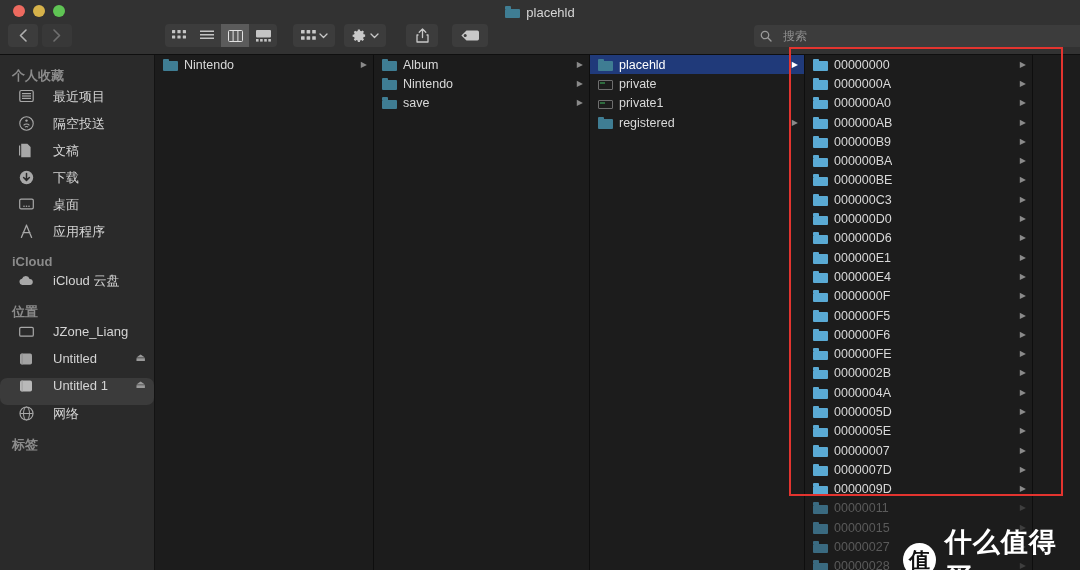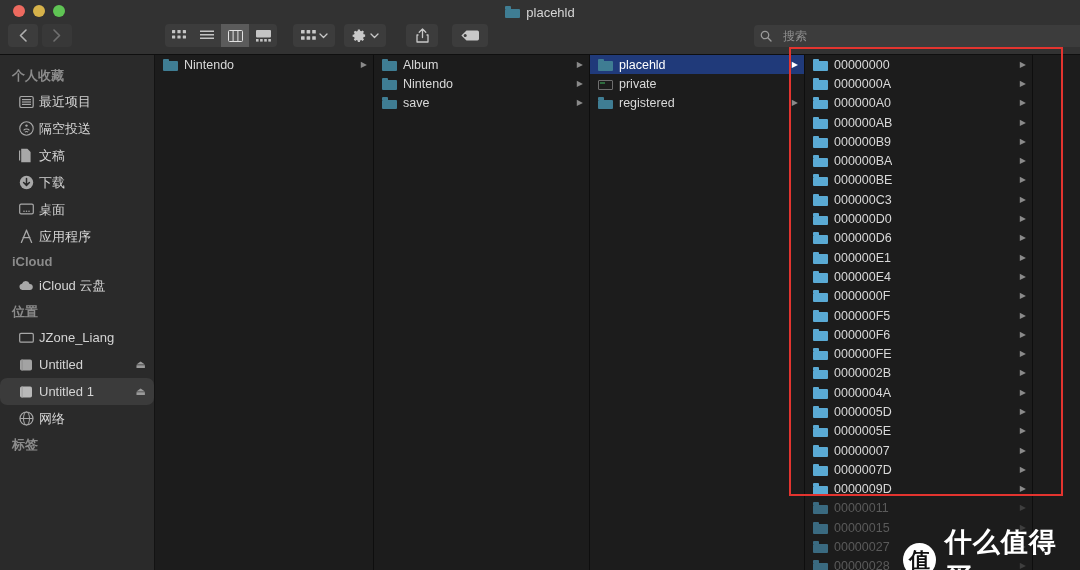--- a/index.html
+++ b/index.html
@@ -89,21 +89,21 @@
     background: #2a2a2a;
     border-right: 1px solid #131313;
     padding-top: 8px;
     overflow: hidden;
   }
   .sb-head {
     font-size: 13px; color: #8b8b8b;
     padding: 4px 0 3px 12px; font-weight: 600;
   }
   .sb-item {
-    height: 27px; display: flex; align-items: center; gap: 5px;
+    height: 27px; display: flex; gap: 19px;
     padding: 0 8px 0 18px; font-size: 13px; color: #d4d4d4;
     position: relative;
   }
   .sb-item.selected { background: #3b3b3b; border-radius: 7px; }
   .sb-icon { width: 16px; height: 16px; flex: 0 0 16px; display: flex; align-items: center; justify-content: center; }
   .sb-label { white-space: nowrap; overflow: hidden; text-overflow: ellipsis; }
   .eject { margin-left: auto; color: #9a9a9a; font-size: 11px; }
 
   
   #columns {
@@ -493,20 +493,26 @@
           <span class="name">placehld</span>
           <span class="arrow">▶</span>
         </div>
         <div class="row">
           <span class="fi ghost">
             <span class="body"></span>
           </span>
           <span class="name">private</span>
         </div>
         <div class="row">
+          <span class="fi ghost">
+            <span class="body"></span>
+          </span>
+          <span class="name">private1</span>
+        </div>
+        <div class="row">
           <span class="fi teal">
             <span class="tab"></span>
             <span class="body"></span>
           </span>
           <span class="name">registered</span>
           <span class="arrow">▶</span>
         </div>
       </div>
     <div class="col" id="col3">
         <div class="row">

